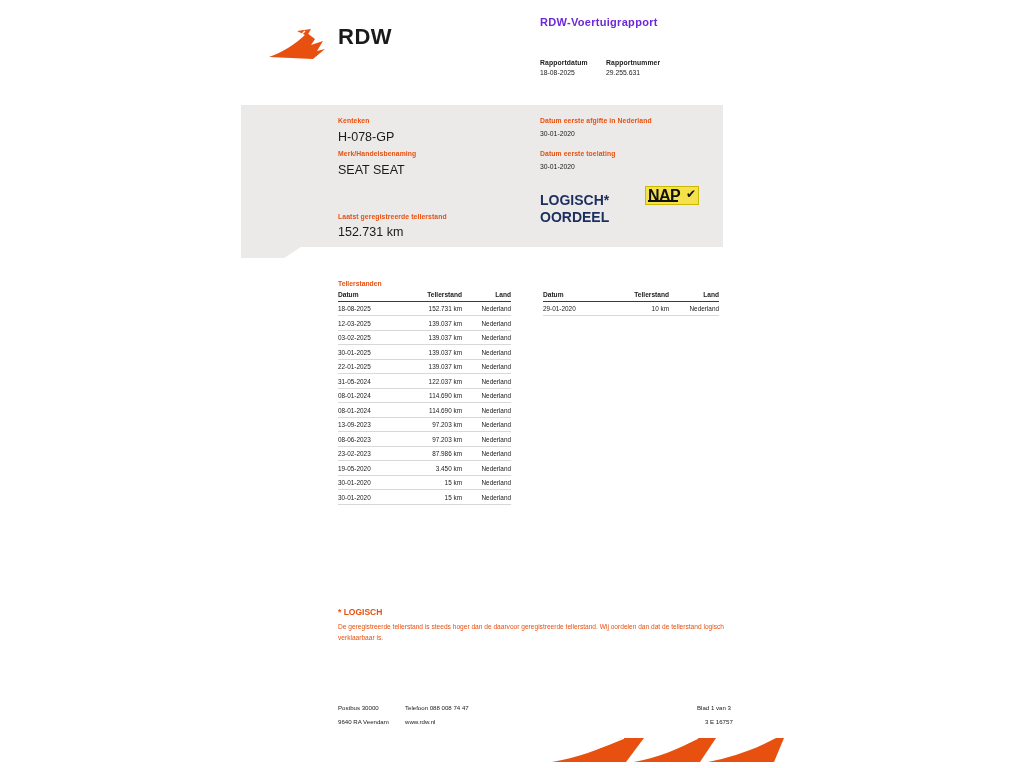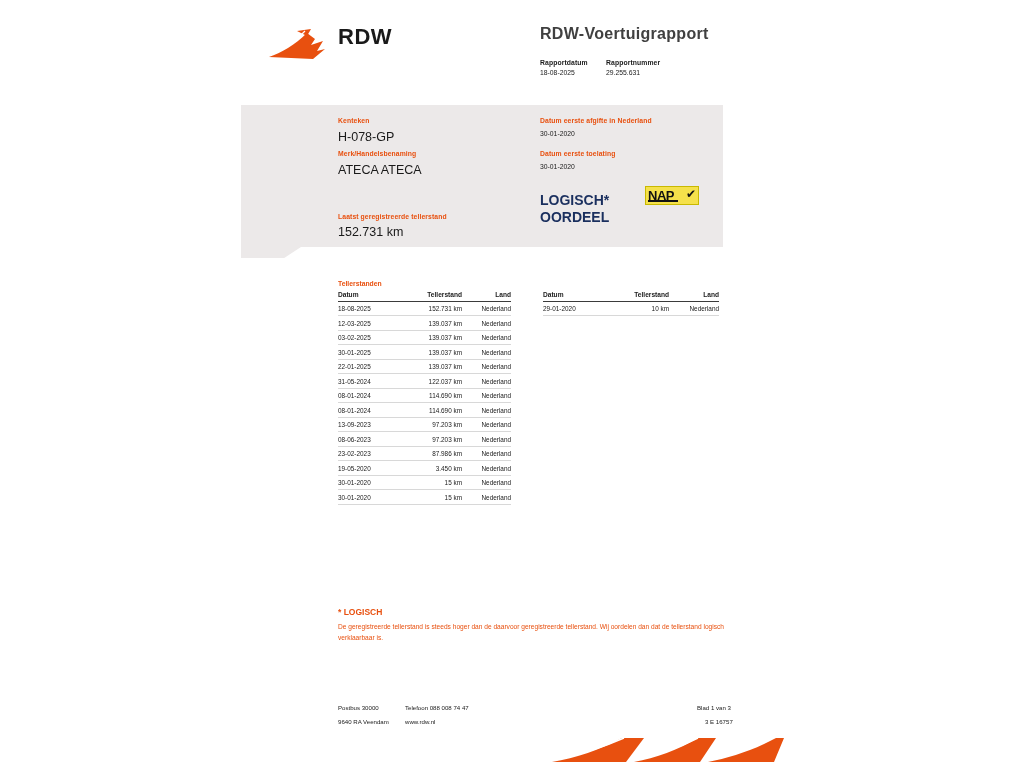--- a/index.html
+++ b/index.html
@@ -32,24 +32,24 @@
     left: 338px;
     top: 24px;
     font-size: 22px;
     font-weight: bold;
     letter-spacing: 0.5px;
     color: #1a1a1a;
   }
   .report-title {
     position: absolute;
     left: 540px;
-    top: 25px;
-    font-size: 16px;
-    font-weight: bold;
-    color: #404040;
+    top: 16px;
+    font-size: 11px;
+    font-weight: bold;
+    color: #6d28d9;
     letter-spacing: 0.3px;
   }
   .meta-block {
     position: absolute;
     top: 59px;
     font-size: 6.8px;
     color: #1a1a1a;
   }
   .meta-block .lbl {
     font-weight: bold;
@@ -126,21 +126,21 @@
     top: 186px;
     width: 54px;
     height: 19px;
     background: #f5e14b;
     border: 1px solid #c9b900;
     display: flex;
     align-items: center;
     padding-left: 2px;
   }
   .nap-badge .nap-word {
-    font-size: 13px;
+    font-size: 16px;
     font-weight: bold;
     color: #111;
     letter-spacing: -0.5px;
     line-height: 11px;
   }
   .nap-badge .nap-check {
     position: absolute;
     right: 2px;
     top: 1px;
     font-size: 12px;
@@ -259,21 +259,21 @@
     <span class="lbl">Rapportnummer</span>
     <span class="val">29.255.631</span>
   </div>
 
   <div class="summary"></div>
   <div class="summary-notch"></div>
 
   <div class="sum-label" id="lbl-kenteken">Kenteken</div>
   <div class="sum-value" id="val-kenteken">H-078-GP</div>
   <div class="sum-label" id="lbl-merk">Merk/Handelsbenaming</div>
-  <div class="sum-value" id="val-merk">ATECA ATECA</div>
+  <div class="sum-value" id="val-merk">SEAT SEAT</div>
   <div class="sum-label" id="lbl-tellerstand">Laatst geregistreerde tellerstand</div>
   <div class="sum-value" id="val-tellerstand">152.731 km</div>
 
   <div class="sum-label" id="lbl-afgifte">Datum eerste afgifte in Nederland</div>
   <div class="sum-sub" id="val-afgifte">30-01-2020</div>
   <div class="sum-label" id="lbl-toelating">Datum eerste toelating</div>
   <div class="sum-sub" id="val-toelating">30-01-2020</div>
 
   <div class="verdict">
     <div>LOGISCH*</div>

